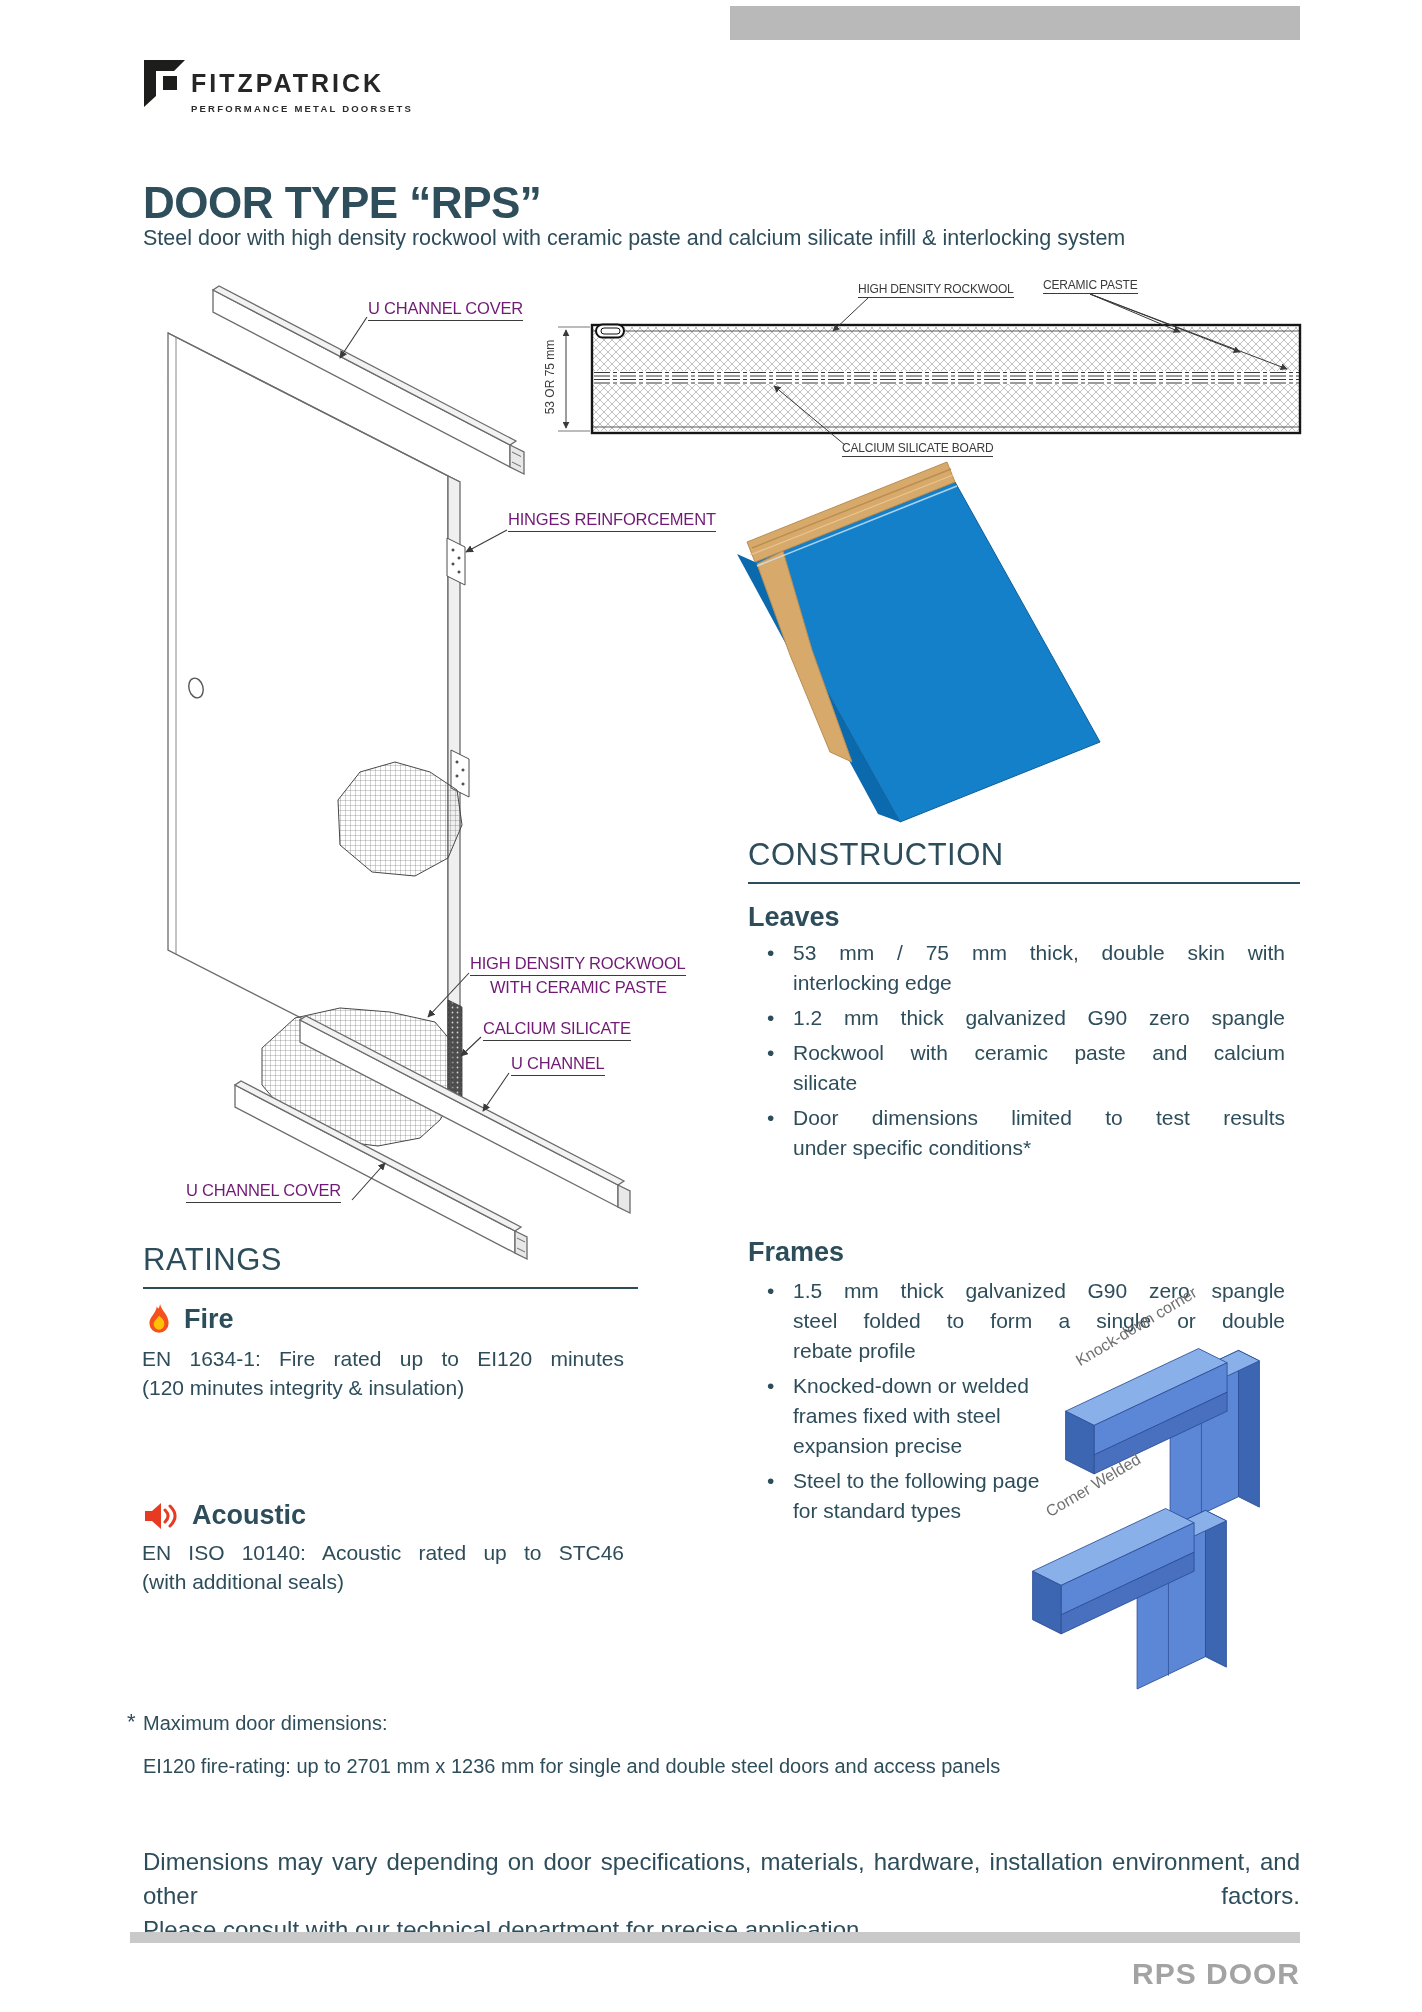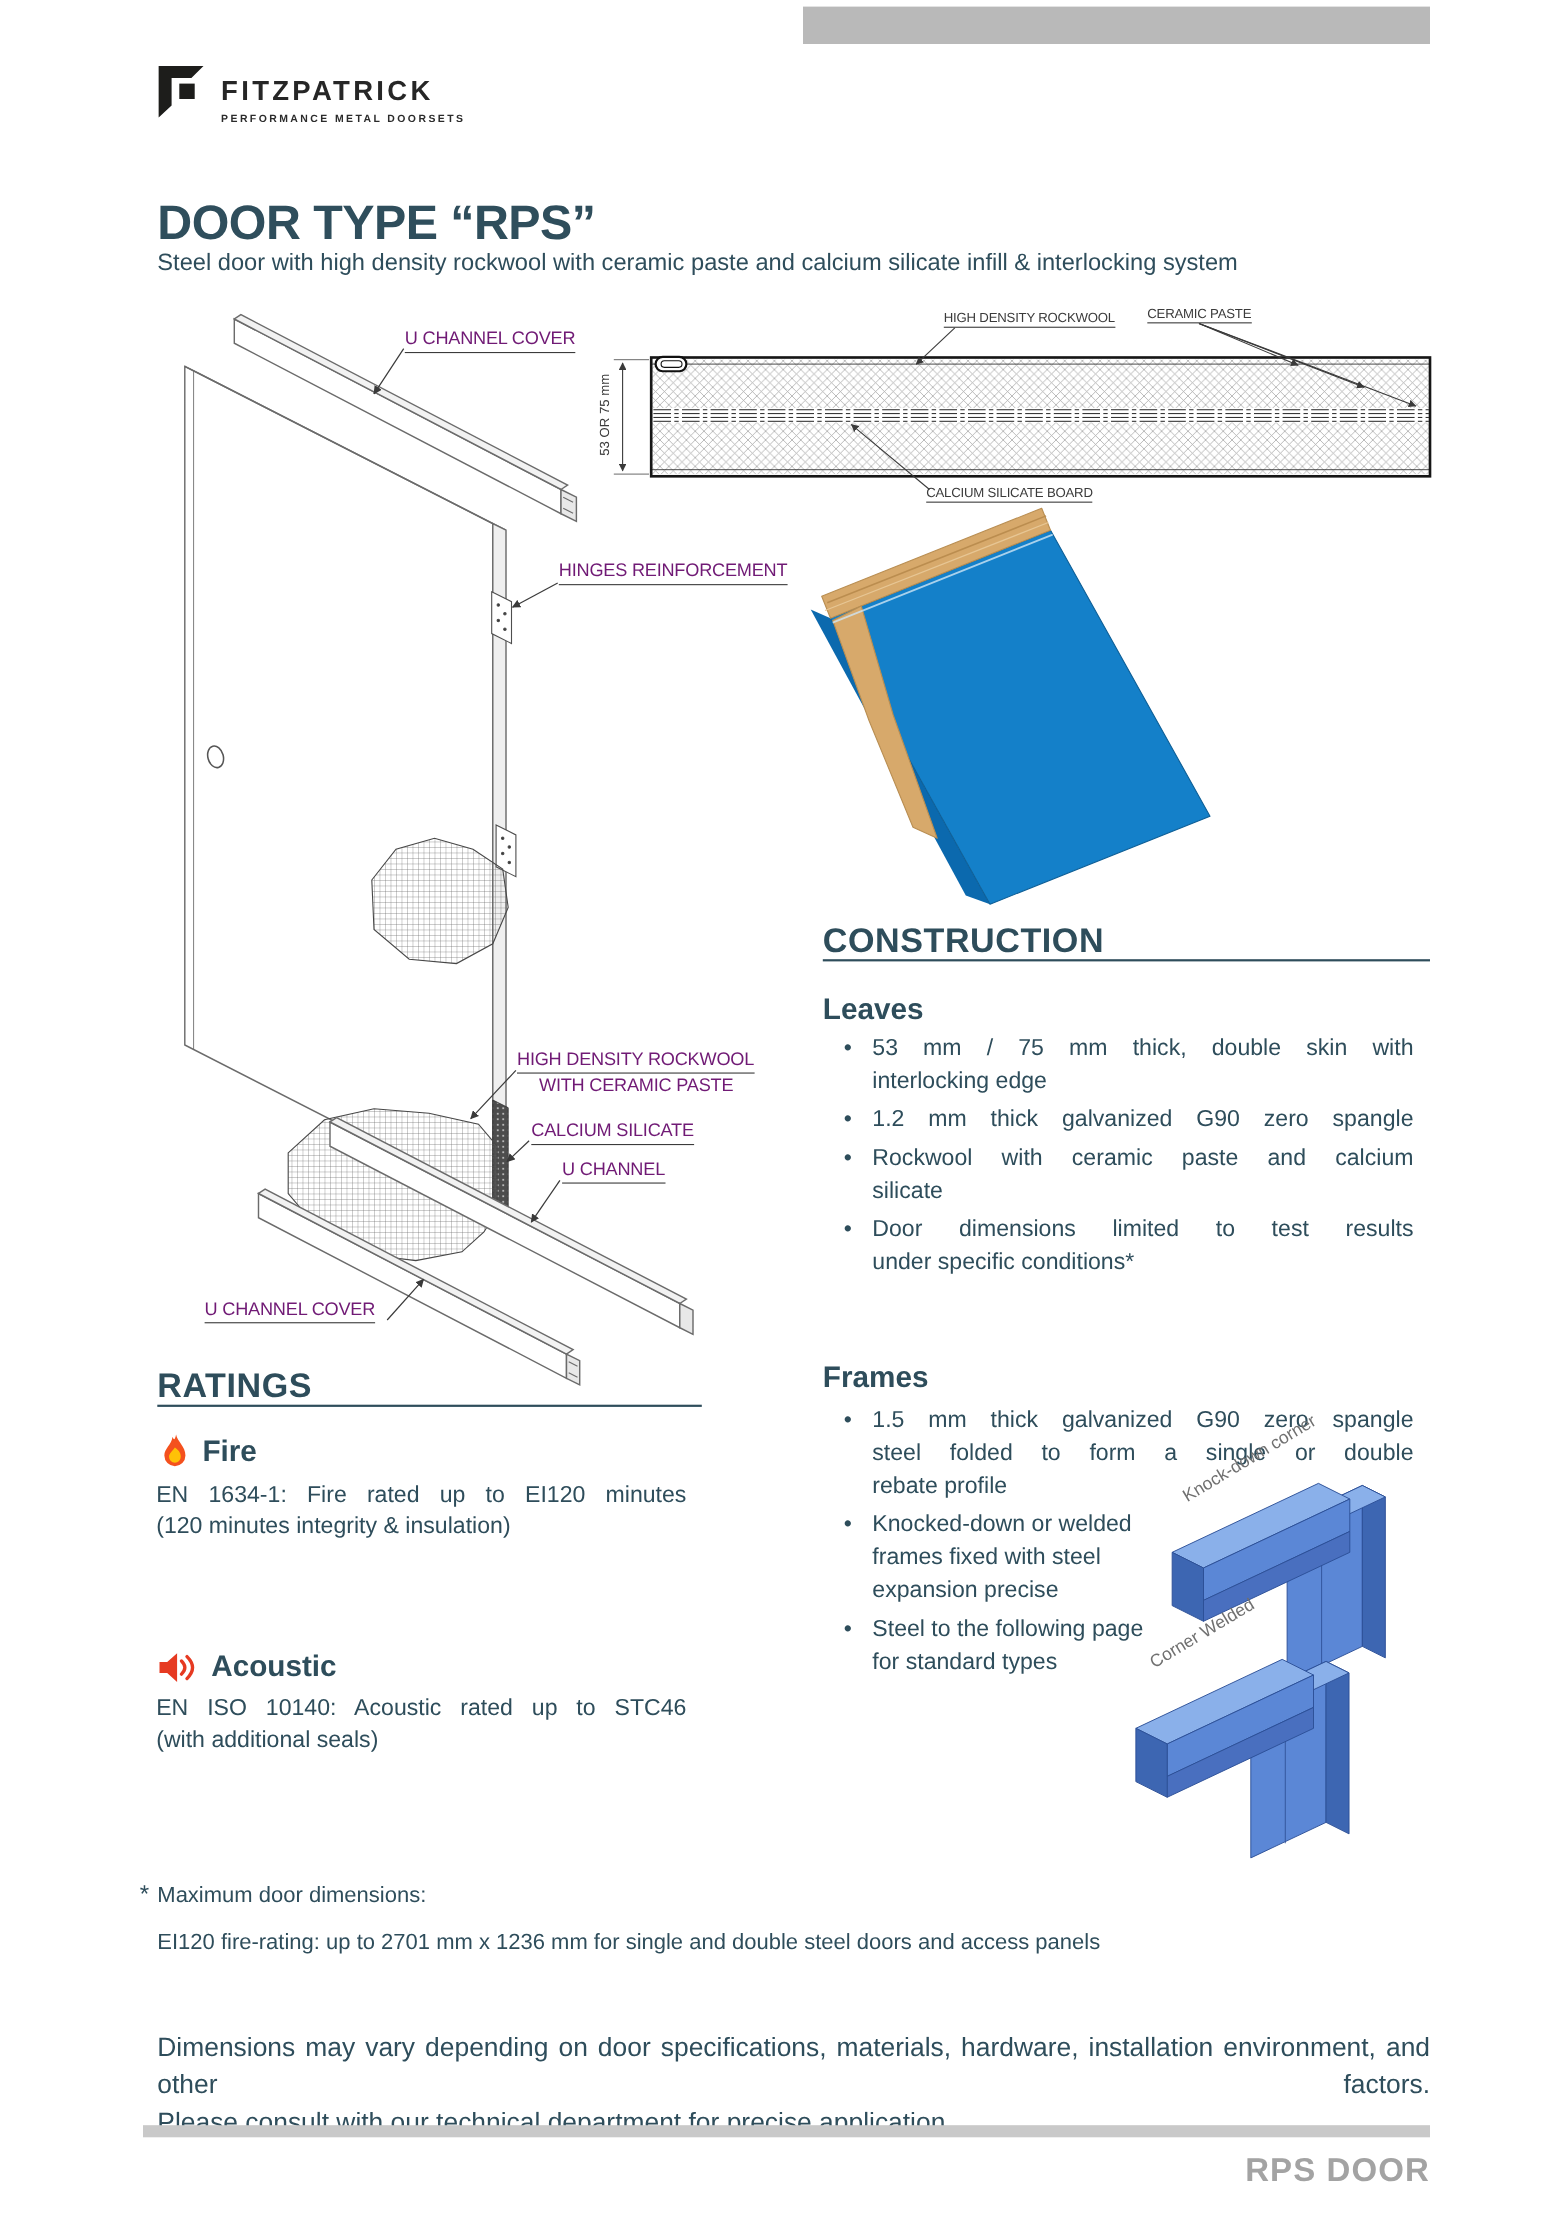--- a/index.html
+++ b/index.html
@@ -3,35 +3,35 @@
 <meta charset="utf-8">
 <style>
   html,body{margin:0;padding:0;background:#e9e9e9;}
   .page{position:relative;width:1422px;height:2012px;background:#ffffff;overflow:hidden;
         font-family:"Liberation Sans",sans-serif;color:#2e4d5b;margin:0 auto;}
   .abs{position:absolute;}
   svg.layer{position:absolute;left:0;top:0;pointer-events:none;}
   
   .top-bar{left:730px;top:6px;width:570px;height:34px;background:#b9b9b9;}
   .logo{left:144px;top:60px;display:flex;align-items:flex-start;}
-  .logo-text{margin-left:10px;padding-top:11px;}
+  .logo-text{padding-top:11px;}
   .brand-name{font-size:25px;font-weight:bold;color:#262626;letter-spacing:3px;line-height:1;}
   .brand-tagline{font-size:9.5px;color:#2b2b2b;letter-spacing:2.2px;margin-top:7px;font-weight:bold;}
   .page-title{left:143px;top:180px;font-size:44px;font-weight:bold;letter-spacing:-.5px;color:#2f4e5c;line-height:46px;}
   .page-subtitle{left:143px;top:226px;font-size:21.5px;color:#2e4d5b;white-space:nowrap;}
   
   .dlab{position:absolute;font-size:16.5px;color:#701a75;letter-spacing:-.2px;white-space:nowrap;}
   .dlab.u{border-bottom:1.2px solid #3b3b3b;padding-bottom:2px;}
   .cslab{position:absolute;font-size:12px;color:#3b3b3b;letter-spacing:-.2px;white-space:nowrap;}
   .cslab.u{border-bottom:1px solid #3b3b3b;padding-bottom:1px;}
   .vlabel{position:absolute;left:503px;top:369px;width:96px;height:16px;text-align:center;
           font-size:12px;color:#3b3b3b;transform:rotate(-90deg);}
   
-  .sec-h{position:absolute;font-size:31px;font-weight:bold;color:#2e4d5b;letter-spacing:.5px;
-         border-bottom:2.5px solid #2e4d5b;line-height:1.1;}
+  .sec-h{position:absolute;font-size:31px;font-weight:normal;color:#2e4d5b;letter-spacing:.5px;
+         border-bottom:2.5px solid #2e4d5b;padding-bottom:10px;line-height:1.1;}
   .sub-h{position:absolute;font-size:27px;font-weight:bold;color:#2e4d5b;}
   
   .blist{position:absolute;width:518px;}
   .blist .bi{display:flex;margin-bottom:5px;}
   .blist .b-dot{width:26px;flex:none;font-size:21px;line-height:30px;color:#2e4d5b;}
   .blist .b-txt{flex:1;font-size:21px;line-height:30px;color:#2e4d5b;}
   .tl{min-height:30px;}
   .jl{text-align:justify;text-align-last:justify;}
   .body-txt{position:absolute;font-size:21px;line-height:29px;color:#2e4d5b;}
   .body-txt .tl{min-height:29px;}

